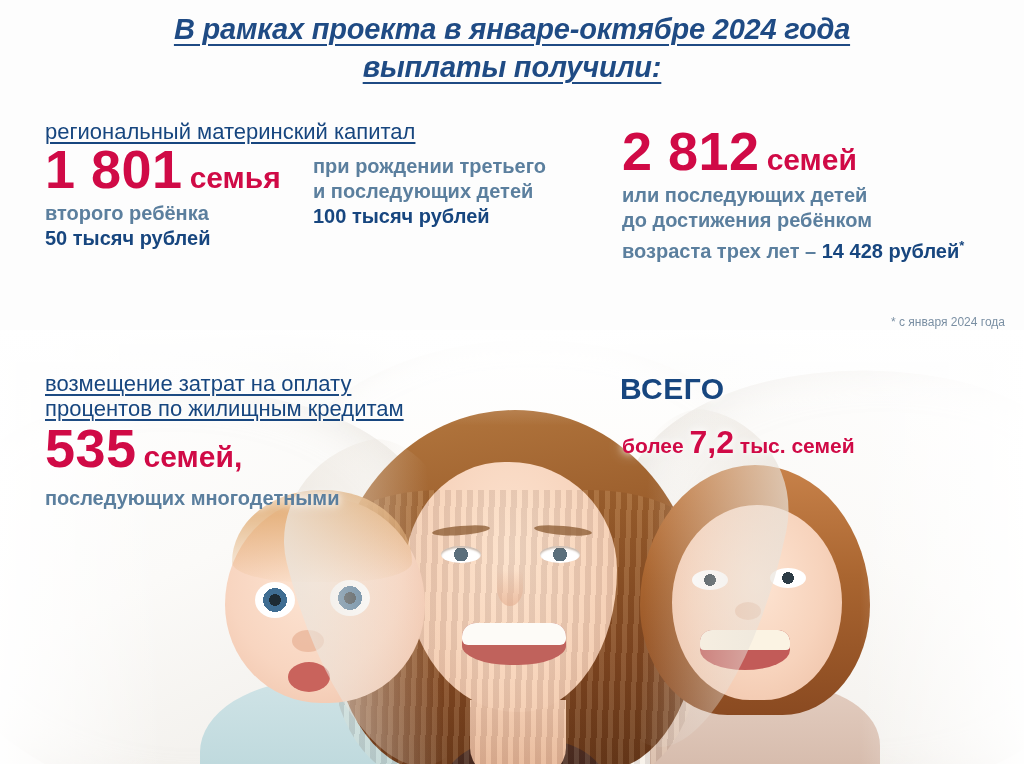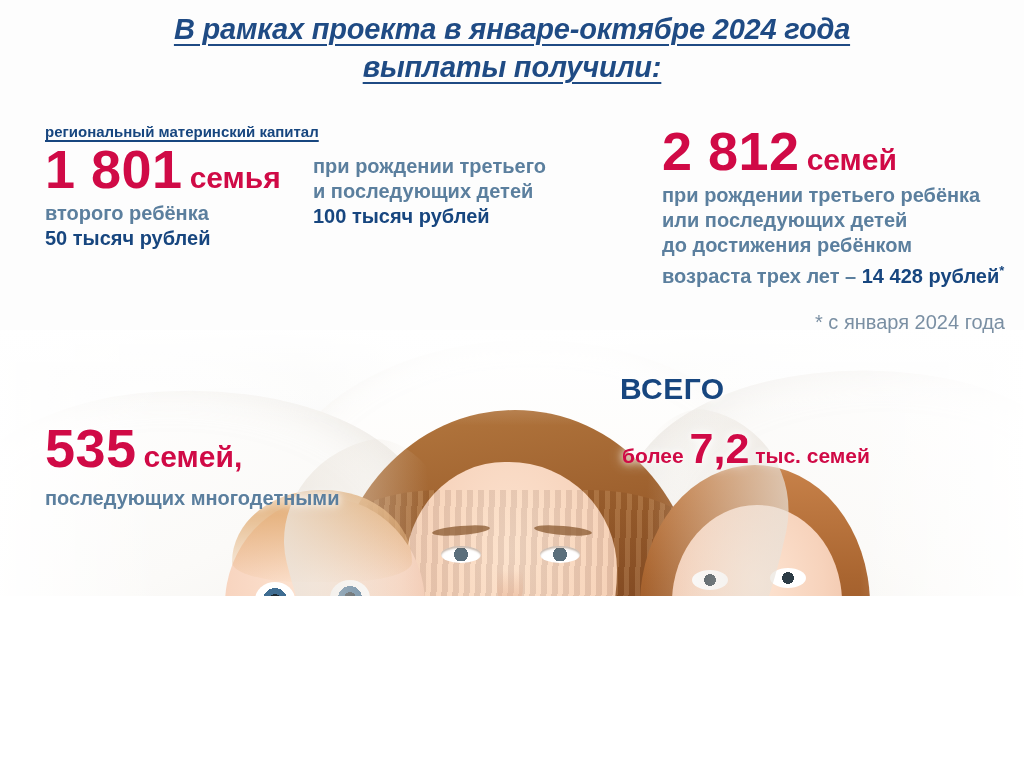--- a/index.html
+++ b/index.html
@@ -8,21 +8,21 @@
     background: #ffffff;
   }
   body {
     font-family: "Liberation Sans", "DejaVu Sans", sans-serif;
     -webkit-font-smoothing: antialiased;
   }
 
   #poster {
     position: relative;
     width: 1024px;
-    height: 596px;
+    height: 764px;
     background: #fdfdfd;
     overflow: hidden;
   }
 
   
   .photo-layer {
     position: absolute;
     left: 0;
     top: 330px;
     width: 1024px;
@@ -198,22 +198,22 @@
     font-style: italic;
     font-size: 29px;
     line-height: 38px;
     letter-spacing: -0.2px;
     color: #1f4b84;
   }
   .title-line { display: inline-block; text-decoration: underline; text-underline-offset: 5px;
                 text-decoration-thickness: 2px; }
 
   .sec-head {
-    font-weight: bold;
-    font-size: 15px;
+    font-weight: normal;
+    font-size: 22px;
     line-height: 25px;
     color: #17467f;
   }
   .sec-head .hl { display: inline-block; text-decoration: underline;
                   text-underline-offset: 3px; text-decoration-thickness: 2px; }
 
   .big-line { white-space: nowrap; }
   .num {
     color: #d00a46;
     font-weight: bold;
@@ -233,35 +233,35 @@
     font-weight: bold;
     font-size: 20px;
     line-height: 25px;
     white-space: nowrap;
   }
   .body-line.strong { color: #17467f; }
   .body-line .accent { color: #17467f; }
 
   .footnote {
     color: #7a8fa3;
-    font-size: 20px;
+    font-size: 12px;
     line-height: 18px;
     text-align: right;
   }
 
   .total-word {
     color: #17467f;
     font-weight: bold;
     font-size: 30px;
     line-height: 42px;
     letter-spacing: 0.5px;
   }
   .total-line { white-space: nowrap; color: #d00a46; font-weight: bold; }
   .total-sm { font-size: 21px; }
-  .total-big { font-size: 43px; }
+  .total-big { font-size: 32px; }
 
   .tw { text-shadow: 0 0 7px rgba(255,255,255,.95), 0 0 14px rgba(255,255,255,.85); }
 </style>
 </head>
 <body>
 
 <div id="poster">
 
   <div class="photo-layer" aria-hidden="true">
     <div class="photo-bg"></div>
@@ -326,32 +326,35 @@
       <div class="body-line">второго ребёнка</div>
       <div class="body-line strong">50 тысяч рублей</div>
     </div>
 
     <div class="abs" style="left:313px; top:146px;">
       <div class="body-line" style="margin-top:8px;">при рождении третьего</div>
       <div class="body-line">и последующих детей</div>
       <div class="body-line strong">100 тысяч рублей</div>
     </div>
 
-    <div class="abs" style="left:622px; top:128px;margin-left:40px;">
+    <div class="abs" style="left:622px; top:128px;">
       <div class="big-line">
         <span class="num">2 812</span><span class="num-word">семей</span>
       </div>
-      <div class="body-line">при рождении третьего ребёнка</div>
       <div class="body-line">или последующих детей</div>
       <div class="body-line">до достижения ребёнком</div>
       <div class="body-line"><span>возраста трех лет – </span><span class="accent" style="font-weight:bold;">14 428 рублей</span><span class="accent" style="font-size:13px; vertical-align:super;">*</span></div>
     </div>
 
     <div class="abs footnote" style="left:700px; top:313px; width:305px;">* с января 2024 года</div>
 
+    <div class="abs sec-head tw" style="left:45px; top:371px;">
+      <div><span class="hl">возмещение затрат на оплату</span></div>
+      <div><span class="hl">процентов по жилищным кредитам</span></div>
+    </div>
 
     <div class="abs tw" style="left:45px; top:425px;">
       <div class="big-line">
         <span class="num">535</span><span class="num-word">семей,</span>
       </div>
       <div class="body-line" style="margin-top:6px;">последующих многодетными</div>
     </div>
 
     <div class="abs total-word tw" style="left:620px; top:368px;">ВСЕГО</div>
     <div class="abs total-line tw" style="left:622px; top:424px;">

